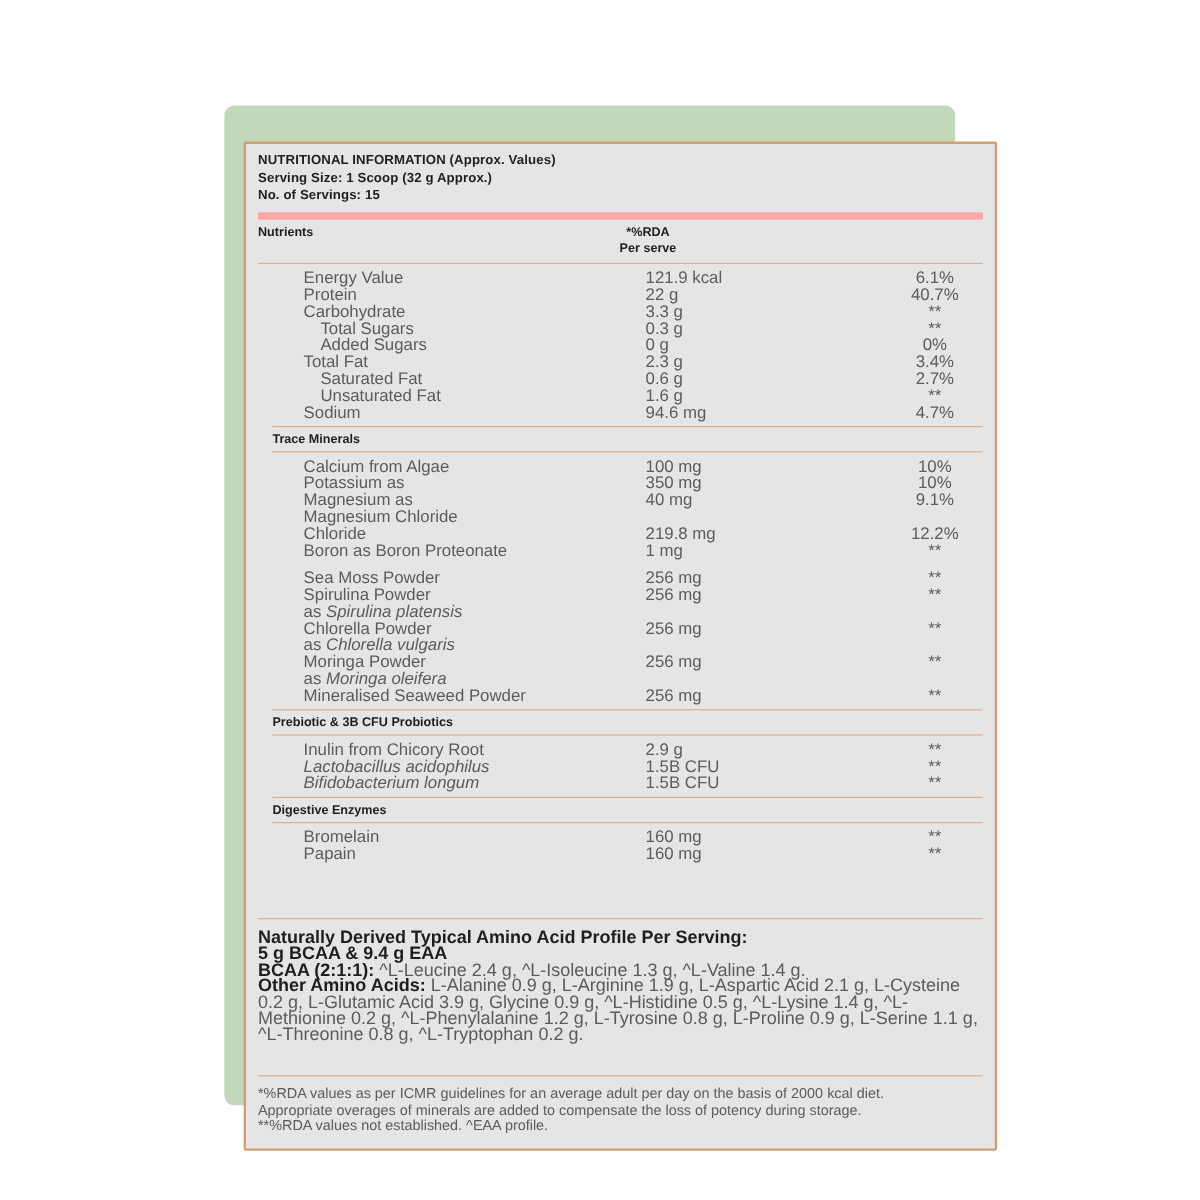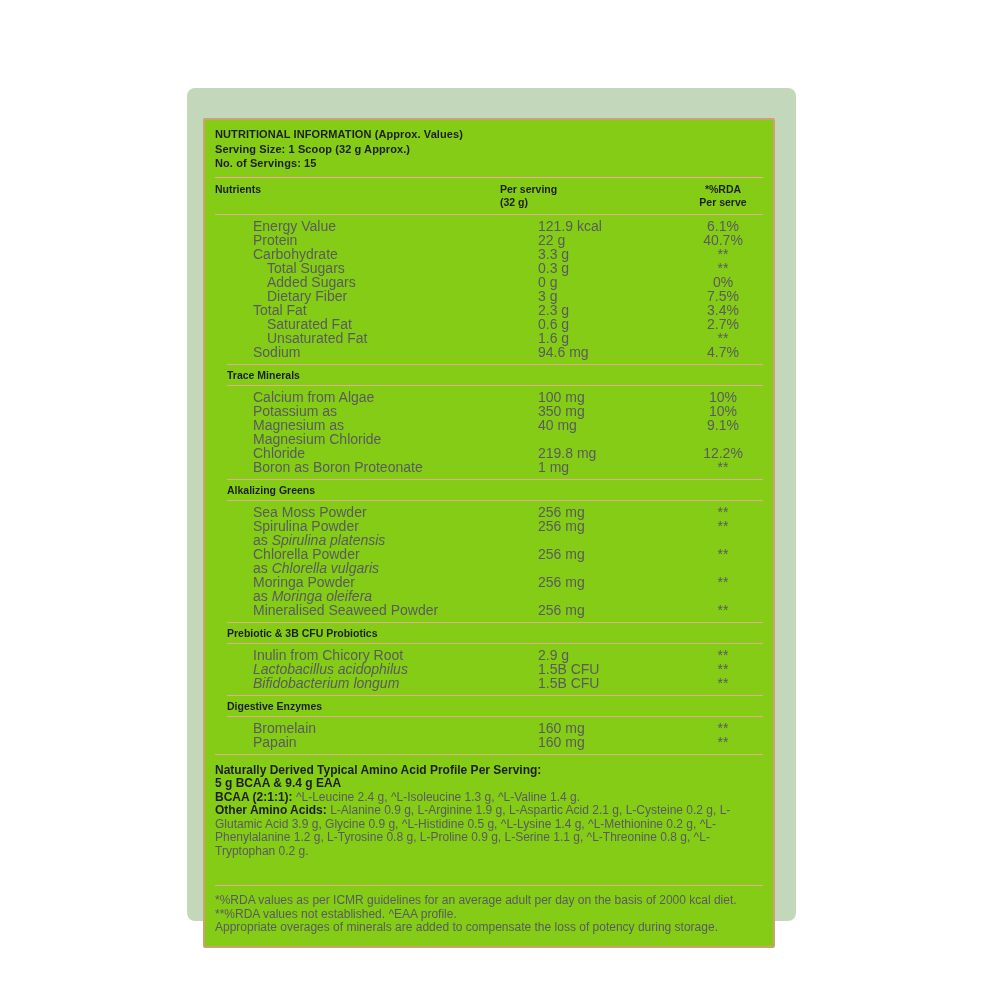--- a/index.html
+++ b/index.html
@@ -5,70 +5,66 @@
   * { margin:0; padding:0; box-sizing:border-box; }
   html,body { width:1000px; height:1000px; background:#ffffff; font-family:"Liberation Sans", sans-serif; }
   .page { position:relative; width:1000px; height:1000px; background:#ffffff; overflow:hidden; }
 
   .green-panel {
     position:absolute; left:187px; top:88px; width:609px; height:833px;
     background:#c3d8bb; border-radius:8px;
   }
 
   .table {
-    position:absolute; left:16px; top:30px; width:572px;
-    background:#84cc16; border:2px solid #cfa076; border-radius:2px;
+    position:absolute; left:16px; top:30px; width:628px;
+    background:#e5e5e5; border:2px solid #cfa076; border-radius:2px;
     padding:0 10px;
   }
 
   .head-block { padding:7px 0 6px; }
   .h-line { font-size:11px; font-weight:700; color:#1e1f1d; line-height:14.5px; letter-spacing:0.1px; }
 
   .col-head {
-    display:flex; border-top:1px solid #fca5a5; border-bottom:1px solid #ddb18c;
+    display:flex; border-top:6px solid #fca5a5; border-bottom:1px solid #ddb18c;
     padding:5px 0 4px; font-weight:700; font-size:10.5px; color:#1e1f1d; line-height:13.5px;
   }
   .c1 { width:285px; }
   .c2 { flex:1; }
   .c3 { width:80px; text-align:center; }
 
   .rows { padding:4px 0 5px; }
   .row { display:flex; font-size:14px; line-height:14px; color:#5a5b5d;padding-left:38px; }
   .row .ind { padding-left:14px; }
   .em { font-style:italic; }
 
   .sec-head {
     border-top:1px solid #ddb18c; border-bottom:1px solid #ddb18c;
     padding:3px 0; font-size:10.5px; font-weight:700; color:#1e1f1d; line-height:14px;margin-left:12px;
   }
 
-  .amino { border-top:1px solid #ddb18c; padding:9px 0 27px; font-size:12px; line-height:13.5px; color:#5a5b5d; }
+  .amino { border-top:1px solid #ddb18c; padding:9px 0 27px; font-size:15px; line-height:13.5px; color:#5a5b5d;margin-top:42px; }
   .amino .bold { font-weight:700; color:#1e1f1d; }
 
   .footnotes { border-top:1px solid #ddb18c; padding:8px 0 11px; font-size:12px; line-height:13.5px; color:#5a5b5d; }
 </style>
 </head>
 <body>
 
 <div class="page">
   <div class="green-panel">
     <div class="table">
 
       <div class="head-block">
         <div class="h-line">NUTRITIONAL INFORMATION (Approx. Values)</div>
         <div class="h-line">Serving Size: 1 Scoop (32 g Approx.)</div>
         <div class="h-line">No. of Servings: 15</div>
       </div>
 
       <div class="col-head">
         <div class="c1">Nutrients</div>
-        <div class="c2">
-          <div>Per serving</div>
-          <div>(32 g)</div>
-        </div>
         <div class="c3">
           <div>*%RDA</div>
           <div>Per serve</div>
         </div>
       </div>
 
       <div id="sections">
           <div class="rows">
             <div class="row">
               <div class="c1"><span>Energy Value</span></div>
@@ -89,25 +85,20 @@
               <div class="c1 ind"><span>Total Sugars</span></div>
               <div class="c2">0.3 g</div>
               <div class="c3">**</div>
             </div>
             <div class="row">
               <div class="c1 ind"><span>Added Sugars</span></div>
               <div class="c2">0 g</div>
               <div class="c3">0%</div>
             </div>
             <div class="row">
-              <div class="c1 ind"><span>Dietary Fiber</span></div>
-              <div class="c2">3 g</div>
-              <div class="c3">7.5%</div>
-            </div>
-            <div class="row">
               <div class="c1"><span>Total Fat</span></div>
               <div class="c2">2.3 g</div>
               <div class="c3">3.4%</div>
             </div>
             <div class="row">
               <div class="c1 ind"><span>Saturated Fat</span></div>
               <div class="c2">0.6 g</div>
               <div class="c3">2.7%</div>
             </div>
             <div class="row">
@@ -147,21 +138,20 @@
               <div class="c1"><span>Chloride</span></div>
               <div class="c2">219.8 mg</div>
               <div class="c3">12.2%</div>
             </div>
             <div class="row">
               <div class="c1"><span>Boron as Boron Proteonate</span></div>
               <div class="c2">1 mg</div>
               <div class="c3">**</div>
             </div>
           </div>
-          <div class="sec-head">Alkalizing Greens</div>
           <div class="rows">
             <div class="row">
               <div class="c1"><span>Sea Moss Powder</span></div>
               <div class="c2">256 mg</div>
               <div class="c3">**</div>
             </div>
             <div class="row">
               <div class="c1"><span>Spirulina Powder</span></div>
               <div class="c2">256 mg</div>
               <div class="c3">**</div>
@@ -232,19 +222,19 @@
 
       <div class="amino">
         <div class="bold">Naturally Derived Typical Amino Acid Profile Per Serving:</div>
         <div class="bold">5 g BCAA &amp; 9.4 g EAA</div>
         <div><span class="bold">BCAA (2:1:1):</span><span> ^L-Leucine 2.4 g, ^L-Isoleucine 1.3 g, ^L-Valine 1.4 g.</span></div>
         <div><span class="bold">Other Amino Acids:</span><span> L-Alanine 0.9 g, L-Arginine 1.9 g, L-Aspartic Acid 2.1 g, L-Cysteine 0.2 g, L-Glutamic Acid 3.9 g, Glycine 0.9 g, ^L-Histidine 0.5 g, ^L-Lysine 1.4 g, ^L-Methionine 0.2 g, ^L-Phenylalanine 1.2 g, L-Tyrosine 0.8 g, L-Proline 0.9 g, L-Serine 1.1 g, ^L-Threonine 0.8 g, ^L-Tryptophan 0.2 g.</span></div>
       </div>
 
       <div class="footnotes" id="footnotes">
           <div class="fn-line">*%RDA values as per ICMR guidelines for an average adult per day on the basis of 2000 kcal diet.</div>
+          <div class="fn-line">Appropriate overages of minerals are added to compensate the loss of potency during storage.</div>
           <div class="fn-line">**%RDA values not established. ^EAA profile.</div>
-          <div class="fn-line">Appropriate overages of minerals are added to compensate the loss of potency during storage.</div>
         </div>
 
     </div>
   </div>
 </div>
 
 </body></html>

